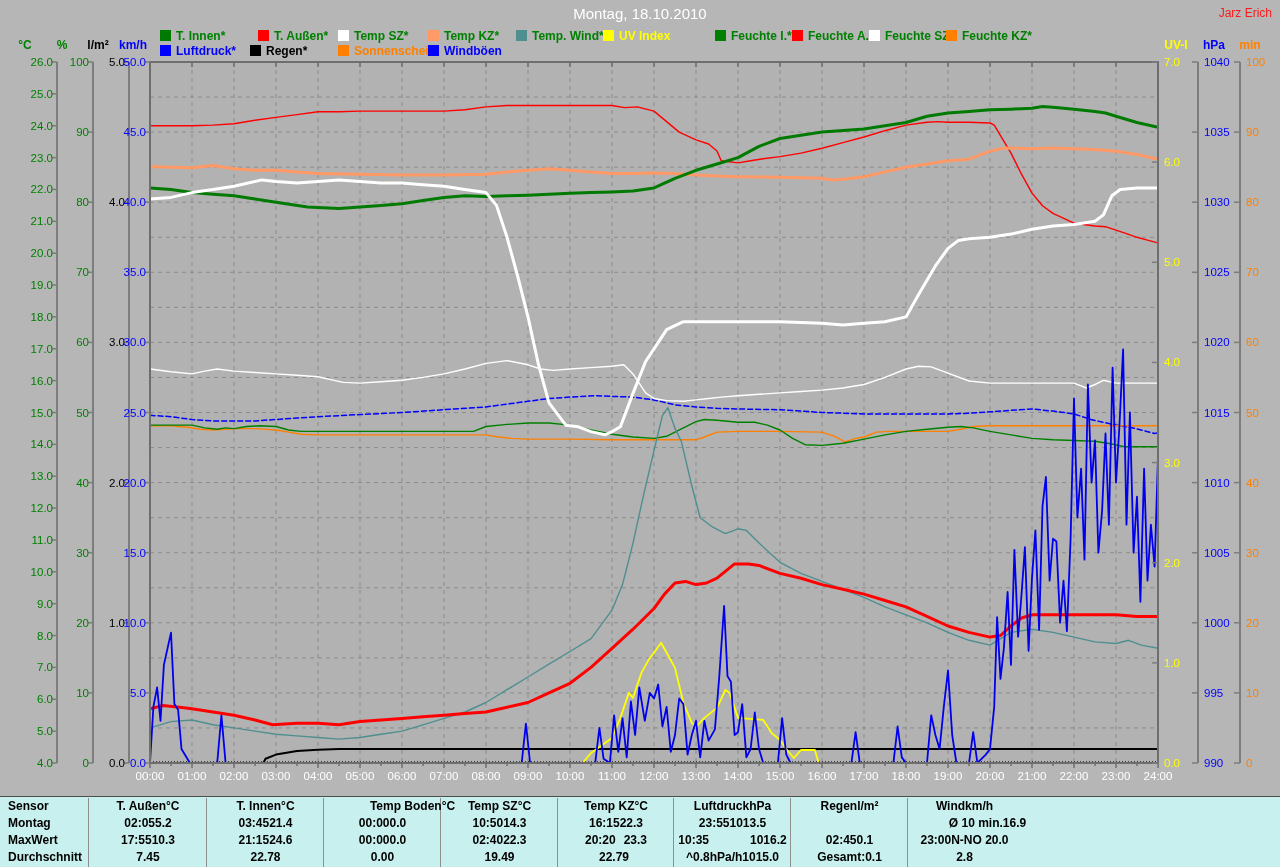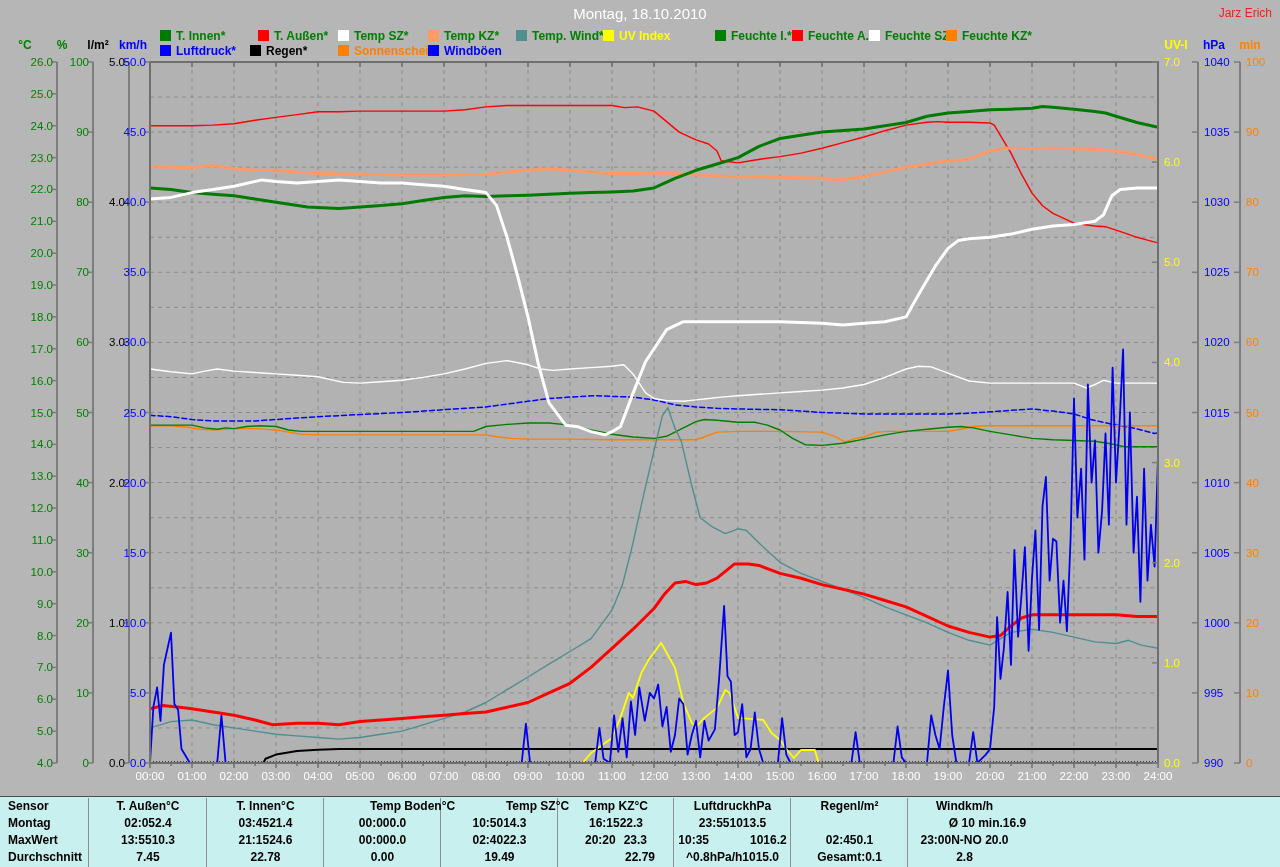--- a/index.html
+++ b/index.html
@@ -412,24 +412,24 @@
     <div class="t-rowlabel" style="top: 2px;">Sensor</div>
     <div class="t-rowlabel" style="top: 19px;">Montag</div>
     <div class="t-rowlabel" style="top: 36px;">MaxWert</div>
     <div class="t-rowlabel" style="top: 53px;">Durchschnitt</div>
     <div class="t-cell" style="left: 88px; width: 118px; top: 2px;">
       <span class="c-l">T. Außen</span>
       <span class="c-r">°C</span>
     </div>
     <div class="t-cell" style="left: 88px; width: 118px; top: 19px;">
       <span class="c-l">02:05</span>
-      <span class="c-r">2.4</span>
+      <span class="c-r">5.2</span>
     </div>
     <div class="t-cell" style="left: 88px; width: 118px; top: 36px;">
-      <span class="c-l">13:55</span>
+      <span class="c-l">17:55</span>
       <span class="c-r">10.3</span>
     </div>
     <div class="t-cell" style="left: 88px; width: 118px; top: 53px;">
       <span class="c-l"></span>
       <span class="c-r">7.45</span>
     </div>
     <div class="t-cell" style="left: 206px; width: 117px; top: 2px;">
       <span class="c-l">T. Innen</span>
       <span class="c-r">°C</span>
     </div>
@@ -454,21 +454,21 @@
       <span class="c-r">0.0</span>
     </div>
     <div class="t-cell" style="left: 323px; width: 117px; top: 36px;">
       <span class="c-l">00:00</span>
       <span class="c-r">0.0</span>
     </div>
     <div class="t-cell" style="left: 323px; width: 117px; top: 53px;">
       <span class="c-l"></span>
       <span class="c-r">0.00</span>
     </div>
-    <div class="t-cell" style="left: 440px; width: 117px; top: 2px; margin-left: 38px;">
+    <div class="t-cell" style="left: 440px; width: 117px; top: 2px;">
       <span class="c-l">Temp SZ</span>
       <span class="c-r">°C</span>
     </div>
     <div class="t-cell" style="left: 440px; width: 117px; top: 19px;">
       <span class="c-l">10:50</span>
       <span class="c-r">14.3</span>
     </div>
     <div class="t-cell" style="left: 440px; width: 117px; top: 36px;">
       <span class="c-l">02:40</span>
       <span class="c-r">22.3</span>
@@ -482,21 +482,21 @@
       <span class="c-r">°C</span>
     </div>
     <div class="t-cell" style="left: 557px; width: 116px; top: 19px;">
       <span class="c-l">16:15</span>
       <span class="c-r">22.3</span>
     </div>
     <div class="t-cell" style="left: 557px; width: 116px; top: 36px; gap: 8px;">
       <span class="c-l">20:20</span>
       <span class="c-r">23.3</span>
     </div>
-    <div class="t-cell" style="left: 581px; width: 116px; top: 53px;">
+    <div class="t-cell" style="left: 555px; width: 116px; top: 53px;">
       <span class="c-l"></span>
       <span class="c-r">22.79</span>
     </div>
     <div class="t-cell" style="left: 673px; width: 117px; top: 2px;">
       <span class="c-l">Luftdruck</span>
       <span class="c-r">hPa</span>
     </div>
     <div class="t-cell" style="left: 673px; width: 117px; top: 19px;">
       <span class="c-l">23:55</span>
       <span class="c-r">1013.5</span>

